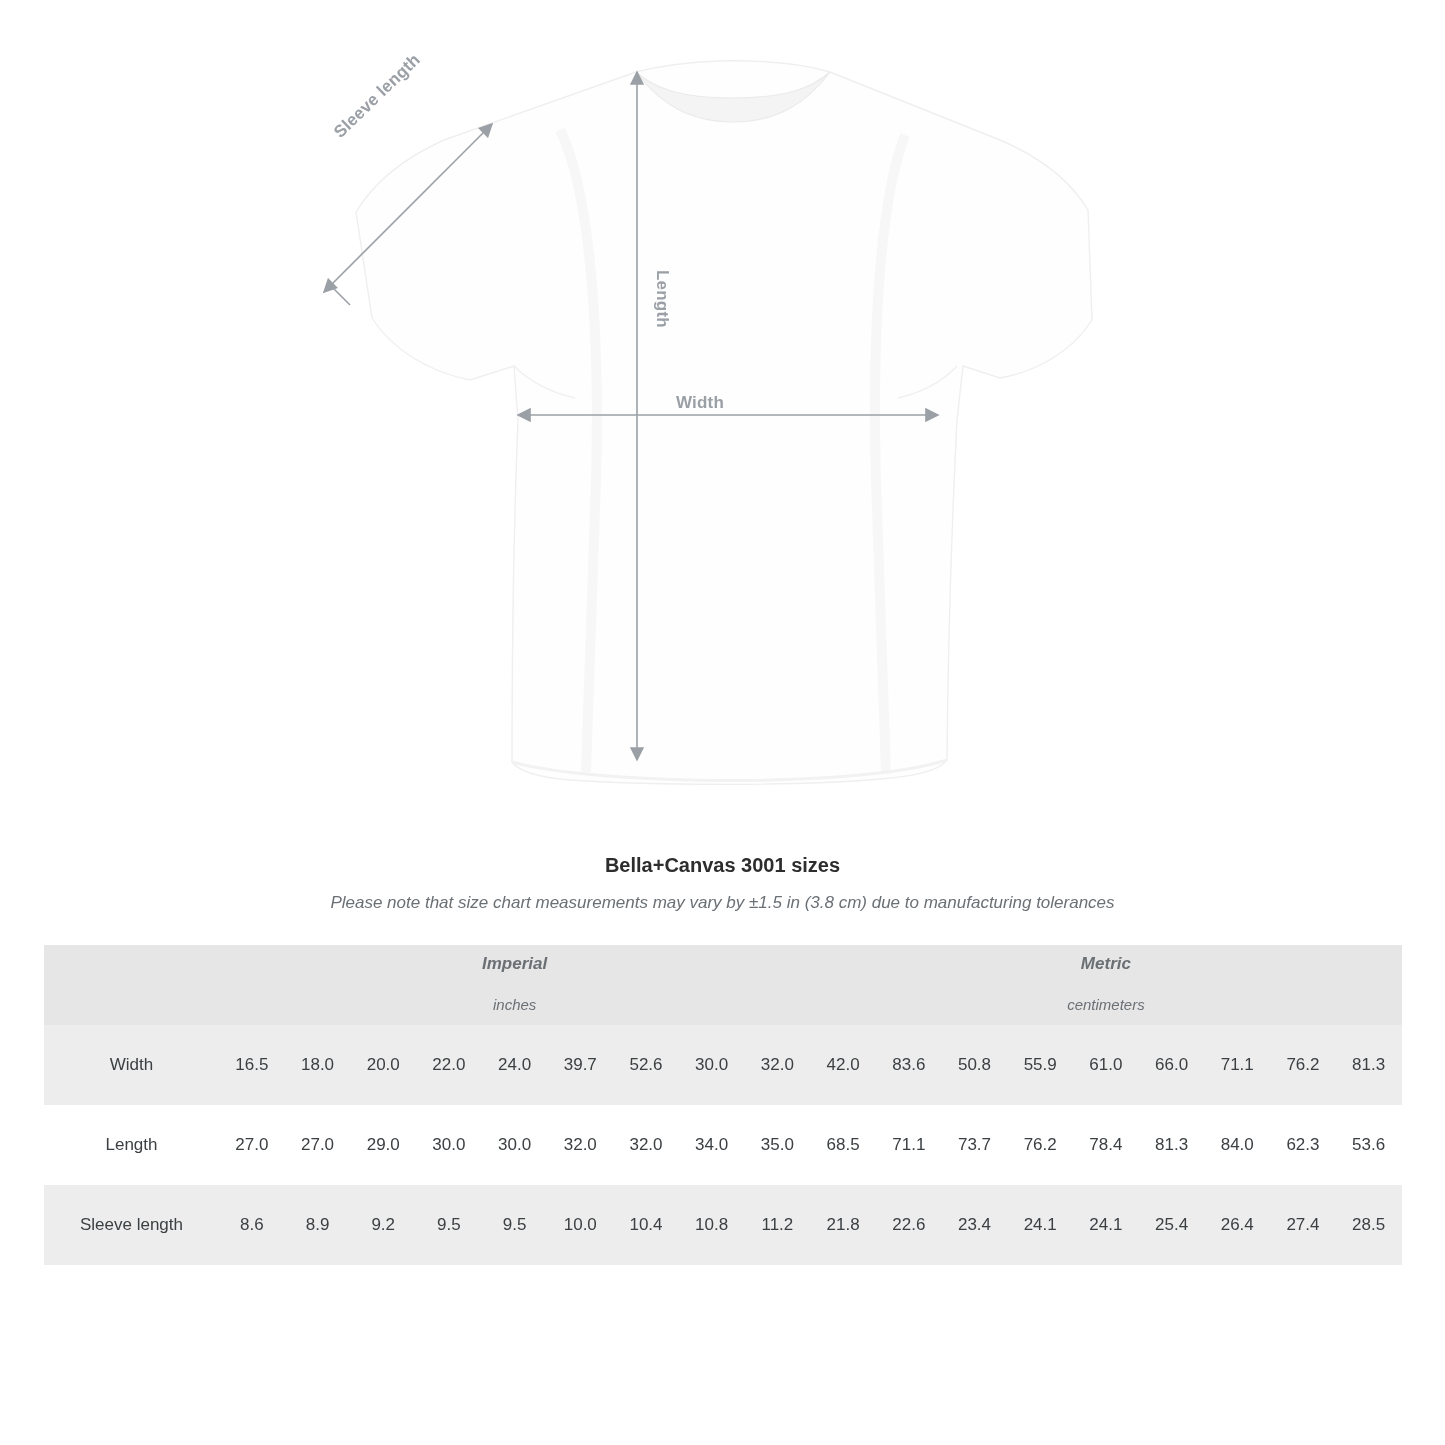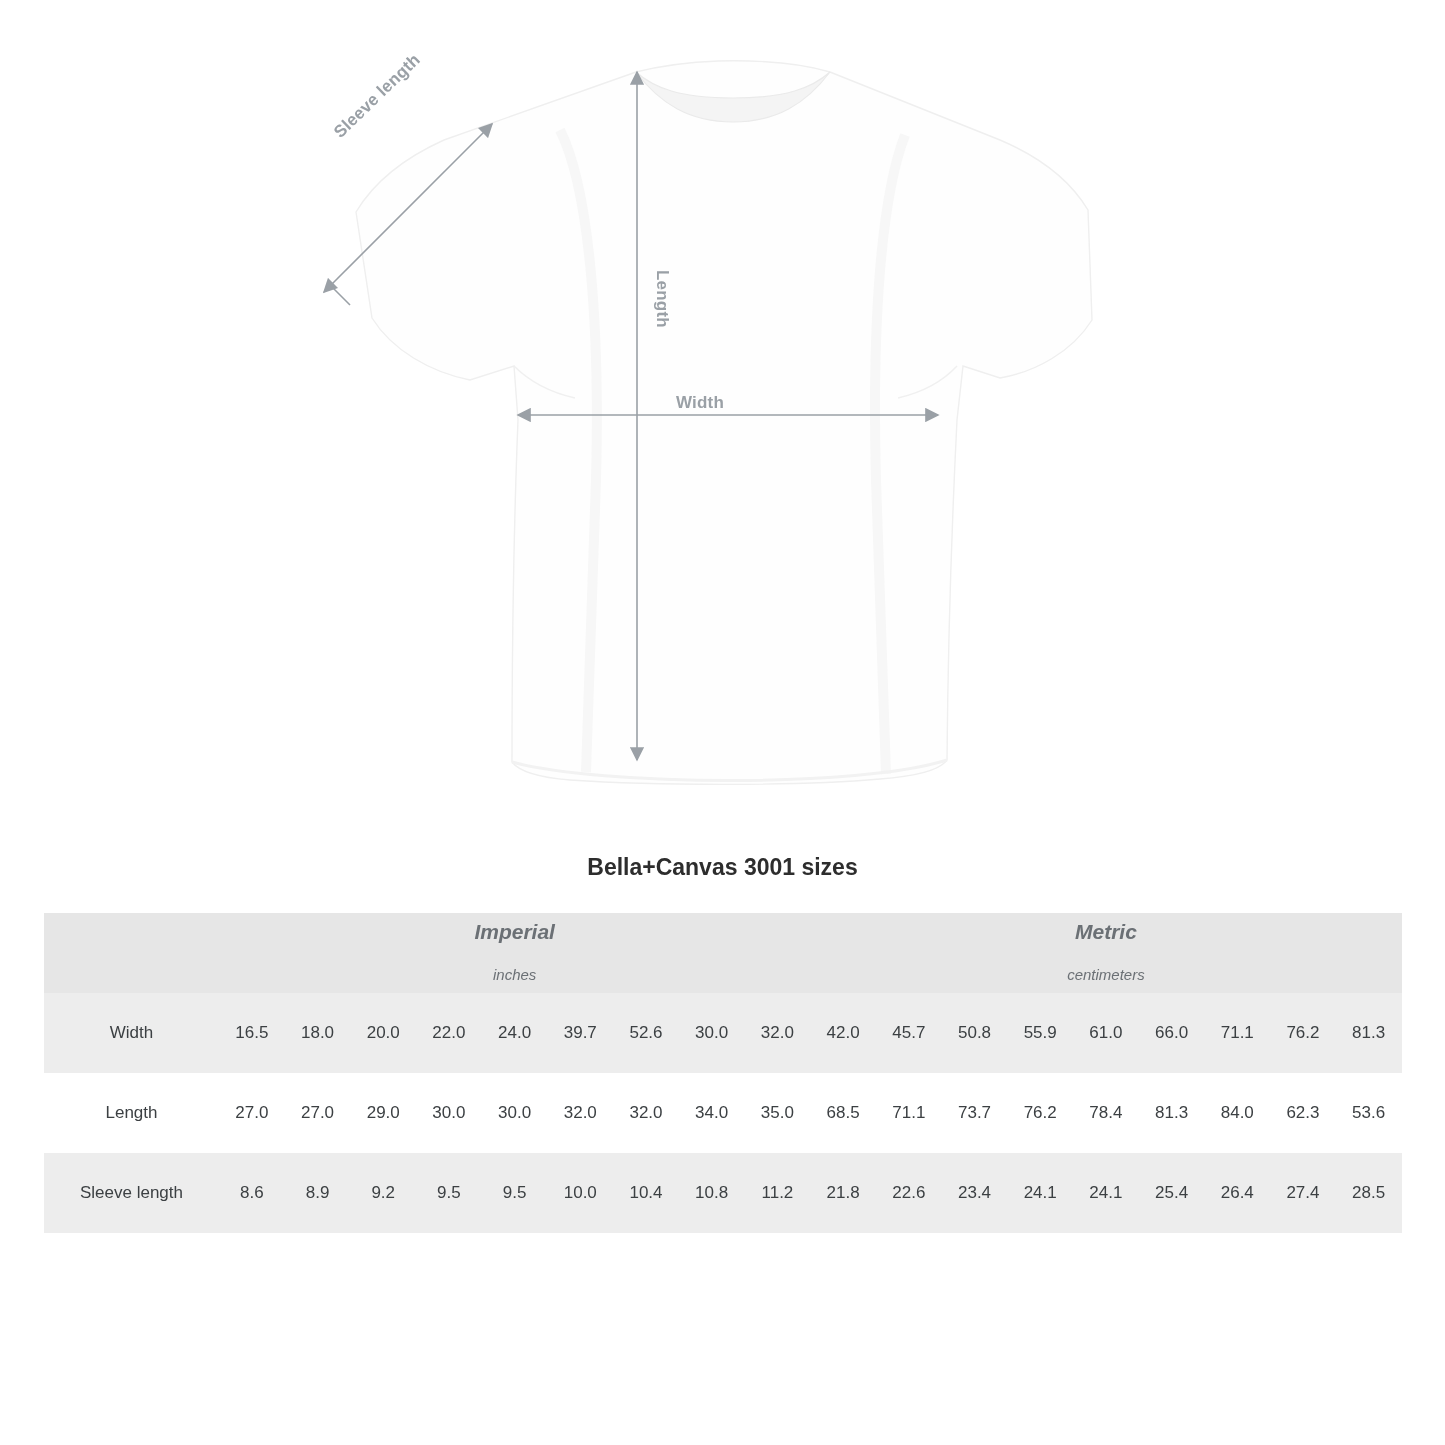--- a/index.html
+++ b/index.html
@@ -52,21 +52,21 @@
   .dim-label.sleeve {
     left: 330px;
     top: 128px;
     transform: rotate(-44deg);
     transform-origin: left top;
   }
 
   
   .heading {
     text-align: center;
-    font-size: 23px;
+    font-size: 20px;
     font-weight: bold;
     color: #2d2d2d;
     margin-top: 34px;
   }
   .subheading {
     text-align: center;
     font-size: 17px;
     font-style: italic;
     color: #6b7075;
     margin-top: 16px;
@@ -88,21 +88,21 @@
     color: #3c4043;
     font-weight: normal;
     padding: 0;
     height: 80px;
   }
   .unit-head {
     background: #e6e6e6;
     height: 112px;
   }
   .unit-system {
-    font-size: 21px;
+    font-size: 17px;
     font-weight: bold;
     font-style: italic;
     color: #6b7075;
     line-height: 1.25;
   }
   .unit-sub {
     font-size: 15px;
     font-style: italic;
     color: #6b7075;
     line-height: 1.6;
@@ -179,20 +179,21 @@
         <line x1="328" y1="283" x2="350" y2="305" stroke="#9aa0a6" stroke-width="1.6"></line>
       </g>
     </svg>
 
     <div class="dim-label length">Length</div>
     <div class="dim-label width">Width</div>
     <div class="dim-label sleeve">Sleeve length</div>
   </div>
 
   <div class="heading">Bella+Canvas 3001 sizes</div>
+  <div class="subheading">Please note that size chart measurements may vary by ±1.5 in (3.8 cm) due to manufacturing tolerances</div>
 
   <div class="table-wrap">
     <table class="size-table">
       <colgroup>
         <col style="width:175px">
         <col span="18" style="width:65.7px">
       </colgroup>
       <tbody>
 
         <tr>
@@ -213,21 +214,21 @@
           <td>16.5</td>
           <td>18.0</td>
           <td>20.0</td>
           <td>22.0</td>
           <td>24.0</td>
           <td>39.7</td>
           <td>52.6</td>
           <td>30.0</td>
           <td>32.0</td>
           <td>42.0</td>
-          <td>45.7</td>
+          <td>83.6</td>
           <td>50.8</td>
           <td>55.9</td>
           <td>61.0</td>
           <td>66.0</td>
           <td>71.1</td>
           <td>76.2</td>
           <td>81.3</td>
         </tr>
 
         <tr class="row-white">

